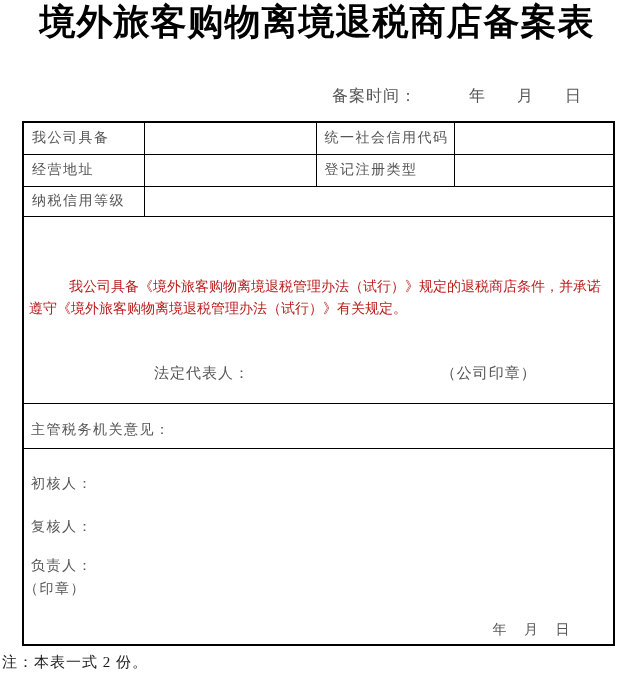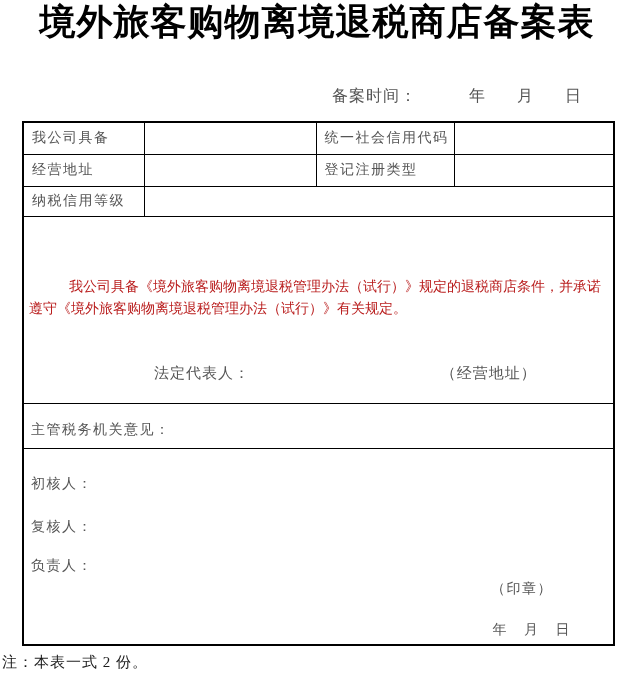--- a/index.html
+++ b/index.html
@@ -69,21 +69,21 @@
     letter-spacing:1px;
     color:#555555;
     white-space:nowrap;
   }
   .legalrep-line .company-seal { margin-left:186px; }
 
   .review-line { margin-left:7px; line-height:15px; white-space:nowrap; }
   .rv1 { margin-top:20px; }
   .rv2 { margin-top:28px; }
   .rv3 { margin-top:24px; }
-  .seal-line { margin-top:8px; text-align:right; padding-right:60px; line-height:15px; }
+  .seal-line { margin-top:8px; text-align:left; padding-right:60px; line-height:15px; }
   .date-line { margin-top:26px; text-align:right; padding-right:42px; line-height:15px; white-space:nowrap; }
   .date-line .d-month, .date-line .d-day { margin-left:11px; }
 
   .footnote {
     margin:7px 0 0 2px;
     font-size:15px;
     letter-spacing:1px;
     color:#1a1a1a;
     line-height:18px;
   }
@@ -124,21 +124,21 @@
     </tr>
     <tr class="r3">
       <td class="label-cell">纳税信用等级</td>
       <td colspan="3"></td>
     </tr>
     <tr>
       <td class="big-cell" colspan="4">
         <div class="commitment-par">我公司具备《境外旅客购物离境退税管理办法（试行）》规定的退税商店条件，并承诺遵守《境外旅客购物离境退税管理办法（试行）》有关规定。</div>
         <div class="legalrep-line">
           <span>法定代表人：</span>
-          <span class="company-seal">（经营地址）</span>
+          <span class="company-seal">（公司印章）</span>
         </div>
       </td>
     </tr>
     <tr>
       <td class="opinion-cell" colspan="4">
         <span>主管税务机关意见：</span>
       </td>
     </tr>
     <tr>
       <td class="review-cell" colspan="4">

